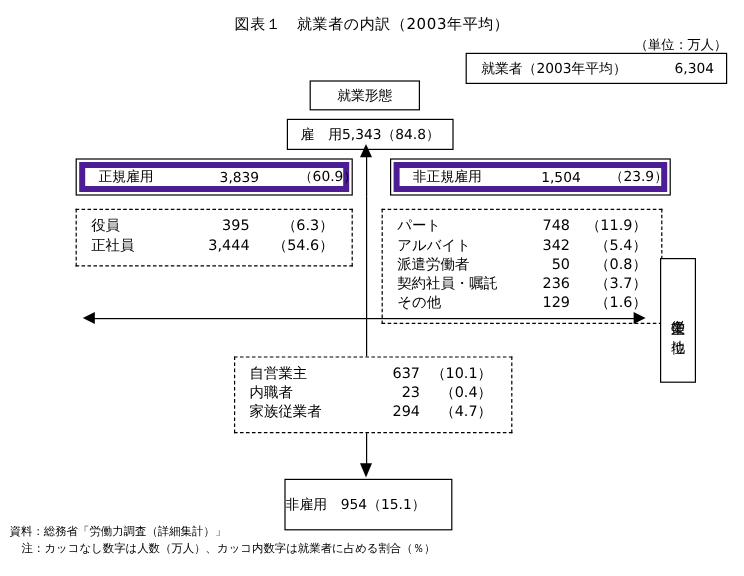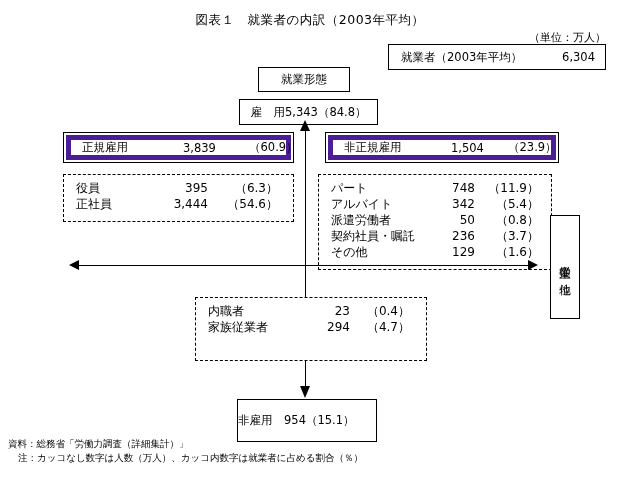--- a/index.html
+++ b/index.html
@@ -282,20 +282,25 @@
 
 <div class="abs" id="status-arrow-left"></div>
 <div class="abs hline" id="status-arrow-line"></div>
 <div class="abs" id="status-arrow-right"></div>
 
 <div class="abs vline" id="conn-main-vline"></div>
 <div class="abs" id="conn-down-head"></div>
 
 <div class="abs box-dashed detail-list" id="selfemployed-detail">
   <div class="detail-row">
+    <span class="d-lbl">自営業主</span>
+    <span class="d-num">637</span>
+    <span class="d-pct">（10.1）</span>
+  </div>
+  <div class="detail-row">
     <span class="d-lbl">内職者</span>
     <span class="d-num">23</span>
     <span class="d-pct">（0.4）</span>
   </div>
   <div class="detail-row">
     <span class="d-lbl">家族従業者</span>
     <span class="d-num">294</span>
     <span class="d-pct">（4.7）</span>
   </div>
 </div>

